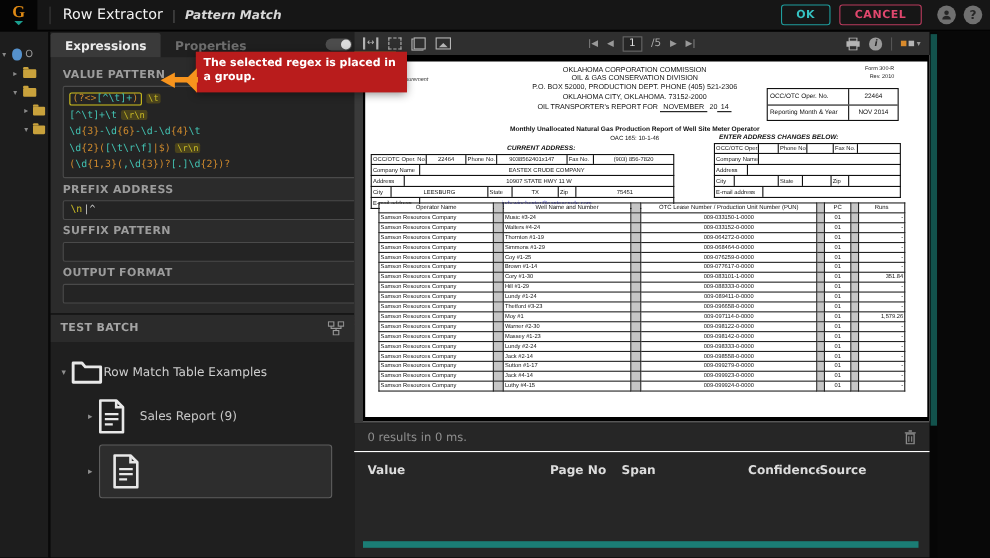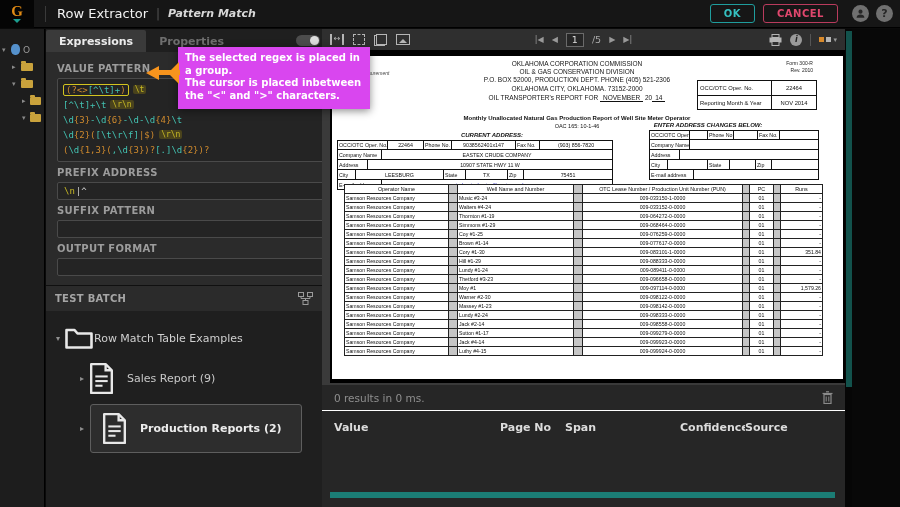--- a/index.html
+++ b/index.html
@@ -156,21 +156,21 @@
   .res-headers{display:flex;padding:10px 12px;color:#dcdcdc;font-size:11px;font-weight:700}
   .res-col{overflow:hidden;white-space:nowrap}
   .res-col:nth-child(1){width:166px}
   .res-col:nth-child(2){width:65px}
   .res-col:nth-child(3){width:115px}
   .res-col:nth-child(4){width:65px}
   .hscroll{position:absolute;left:8px;bottom:9px;width:505px;height:6px;background:#1b7d75}
   .vscroll{position:absolute;right:0;top:2px;width:6px;height:356px;background:#12524c}
   .black-strip{position:absolute;left:852px;top:29px;width:48px;height:478px;background:#080808}
   
-  .tooltip{position:absolute;left:178px;top:47px;width:192px;background:#d946ef;
+  .tooltip{position:absolute;left:178px;top:47px;width:192px;background:#b91c1c;
            padding:5px 7px 7px;z-index:40;box-shadow:0 2px 8px rgba(0,0,0,.45)}
   .tooltip p{font-size:10px;line-height:12.5px;font-weight:700;color:#fff}
   .tt-bar{position:absolute;left:158px;top:70px;width:22px;height:5px;background:#f7941d;z-index:41}
   .tt-head{position:absolute;left:146px;top:66px;width:0;height:0;border-top:7px solid transparent;
            border-bottom:7px solid transparent;border-right:13px solid #f7941d;z-index:41}
   .tt-funnel{position:absolute;left:168px;top:62px;width:0;height:0;border-top:11px solid transparent;
              border-bottom:11px solid transparent;border-right:11px solid #f7941d;z-index:41}
   svg{display:block}
 </style>
 </head>
@@ -293,21 +293,20 @@
     <div class="sel-wrap">
       <span class="caret">▸</span>
       <div class="sel-card">
         <svg width="27" height="33" viewBox="0 0 26 32">
           <path d="M3 2 h14 l6 6 v22 h-20 z" fill="none" stroke="#e8e8e8" stroke-width="2.3" stroke-linejoin="round"></path>
           <path d="M17 2 v6 h6" fill="none" stroke="#e8e8e8" stroke-width="2.3"></path>
           <line x1="7" y1="14" x2="19" y2="14" stroke="#e8e8e8" stroke-width="2"></line>
           <line x1="7" y1="18.5" x2="19" y2="18.5" stroke="#e8e8e8" stroke-width="2"></line>
           <line x1="7" y1="23" x2="14" y2="23" stroke="#e8e8e8" stroke-width="2"></line>
         </svg>
-        <span class="doc-label">Production Reports (2)</span>
       </div>
     </div>
   </div>
 
   <div class="viewer">
     <div class="vtoolbar">
       <div class="vt-left">
         <span class="i-fitw">↔</span>
         <span class="i-marquee"></span>
         <span class="i-pages"></span>
@@ -691,19 +690,18 @@
       <div class="hscroll"></div>
     </div>
 
     <div class="vscroll"></div>
   </div>
 
   <div class="black-strip"></div>
 
   <div class="tooltip">
     <p>The selected regex is placed in a group.</p>
-    <p>The cursor is placed inbetween the "&lt;" and "&gt;" characters.</p>
   </div>
   <div class="tt-funnel"></div>
   <div class="tt-bar"></div>
   <div class="tt-head"></div>
 
 </div>
 
 </body></html>

